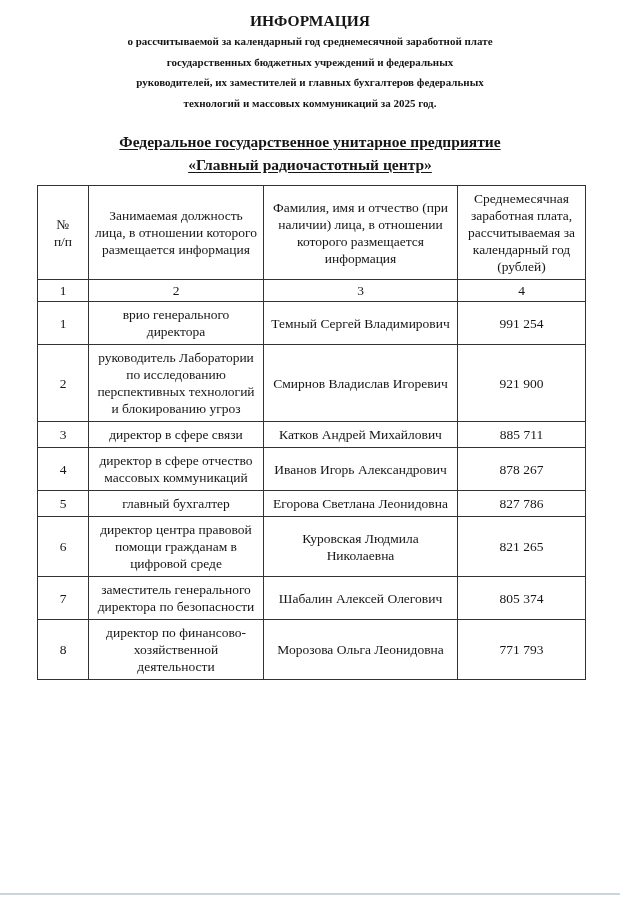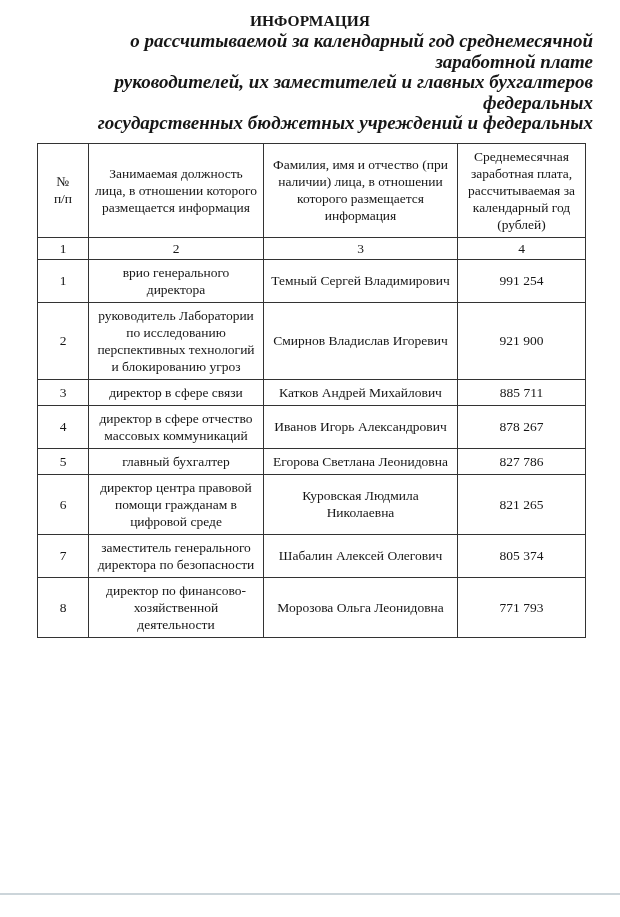--- a/index.html
+++ b/index.html
@@ -19,25 +19,24 @@
   .title {
     padding-top: 11px;
     text-align: center;
     font-weight: bold;
     font-size: 15.5px;
     line-height: 20px;
   }
   .desc {
     width: 566px;
     margin: 0 auto;
-    text-align: right;
+    text-align: center;
     font-weight: bold;
-    font-size: 19px;
+    font-size: 11px;
     line-height: 20.5px;
-    font-style: italic;
   }
   .org {
     margin-top: 17px;
     text-align: center;
     font-weight: bold;
     font-size: 15.5px;
     line-height: 23px;
   }
   .org-line {
     text-decoration: underline;
@@ -95,24 +94,29 @@
 </style>
 </head>
 <body>
 
 <div class="doc">
 
   <div class="title">ИНФОРМАЦИЯ</div>
 
   <div class="desc">
     <div>о рассчитываемой за календарный год среднемесячной заработной плате</div>
+    <div>государственных бюджетных учреждений и федеральных</div>
     <div>руководителей, их заместителей и главных бухгалтеров федеральных</div>
-    <div>государственных бюджетных учреждений и федеральных</div>
+    <div>технологий и массовых коммуникаций за 2025 год.</div>
   </div>
 
+  <div class="org">
+    <div class="org-line">Федеральное государственное унитарное предприятие</div>
+    <div class="org-line">«Главный радиочастотный центр»</div>
+  </div>
 
   <table class="salary">
     <colgroup>
       <col style="width:51px">
       <col style="width:175px">
       <col style="width:194px">
       <col style="width:128px">
     </colgroup>
     <thead>
       <tr>

